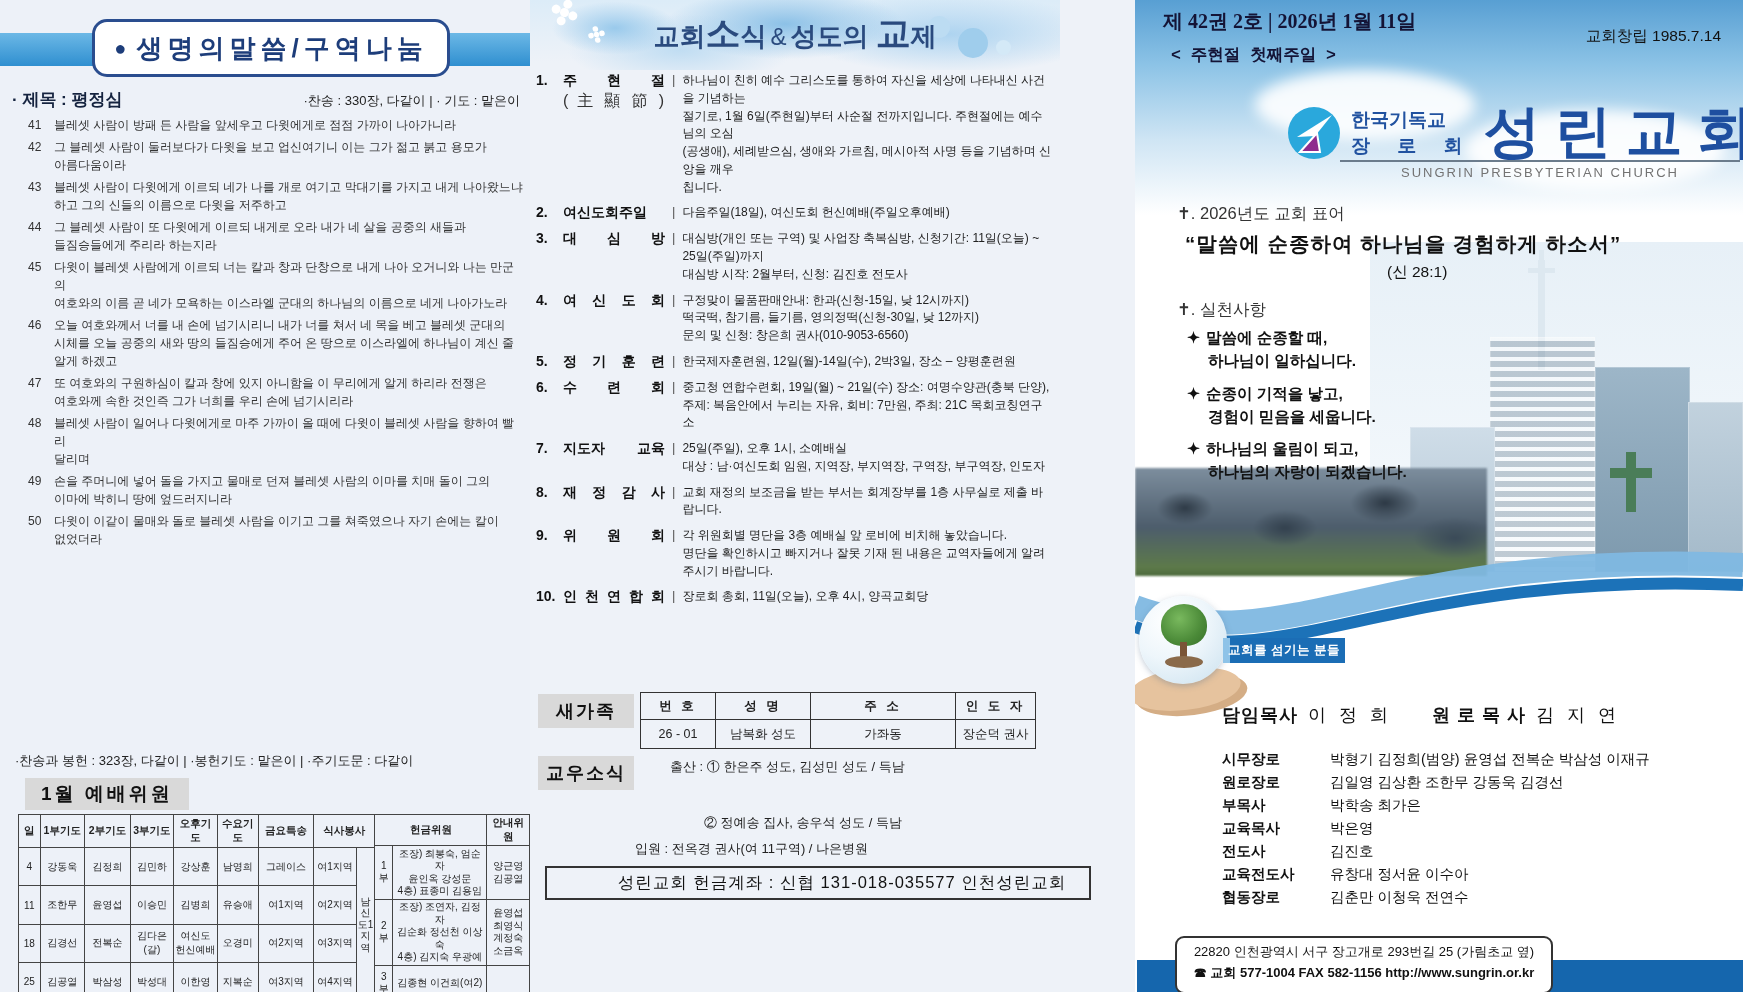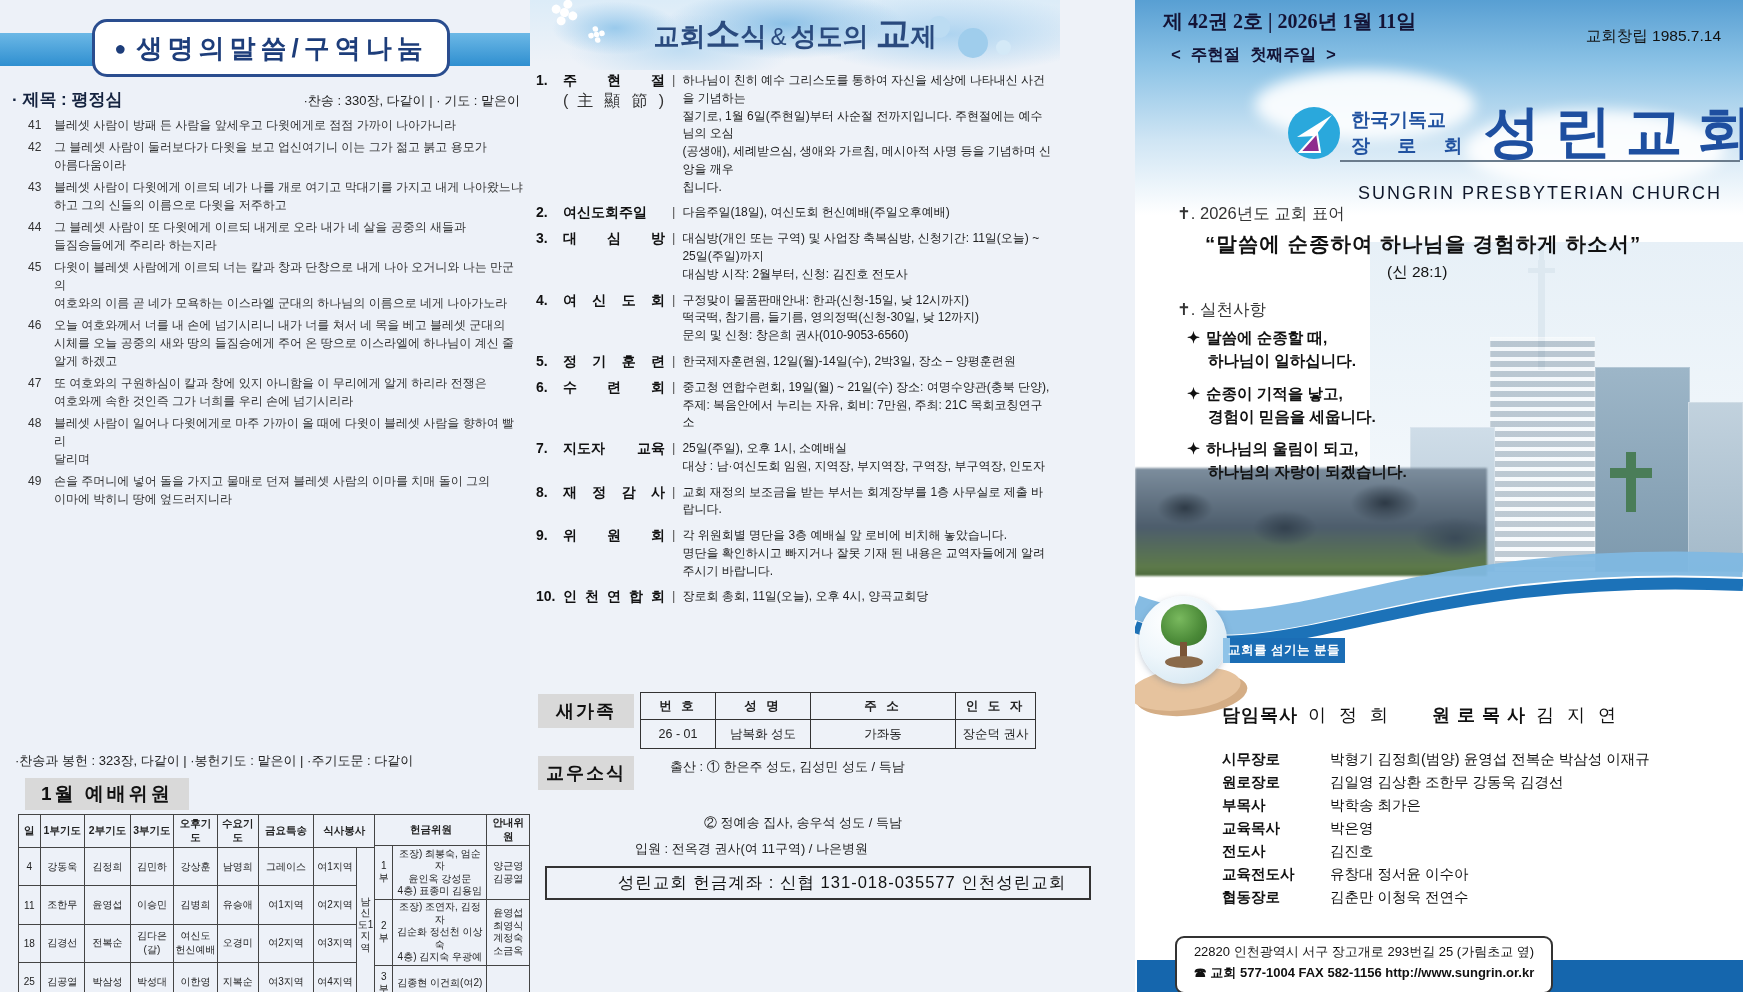--- a/index.html
+++ b/index.html
@@ -82,24 +82,24 @@
   .cloud{position:absolute;background:rgba(255,255,255,.9);border-radius:50%;filter:blur(7px);}
   .r-issue{position:absolute;left:28px;top:8px;font-family:"Liberation Serif",serif;font-weight:700;
            font-size:20px;color:#141436;}
   .r-sub{position:absolute;left:36px;top:44px;font-family:Liberation Mono, monospace;font-weight:700;
          font-size:16.5px;color:#141436;}
   .r-founded{position:absolute;right:22px;top:26px;font-size:15.5px;color:#111;}
   .logo-row{position:absolute;left:152px;top:94px;display:flex;align-items:center;}
   .denom{margin-left:10px;color:#2152a0;font-weight:800;font-size:19px;line-height:1.35;white-space:nowrap;}
   .denom .d2{letter-spacing:11px;}
   .cname{margin-left:10px;font-size:57px;font-weight:900;color:#1e4fa0;letter-spacing:14px;white-space:nowrap;}
-  .ceng{position:absolute;left:205px;top:160px;width:400px;border-top:2px solid #6b7c8c;padding-top:21px;
-        text-align:center;font-size:18px;color:#0f172a;letter-spacing:2px;}
+  .ceng{position:absolute;left:205px;top:160px;width:400px;border-top:2px solid #6b7c8c;padding-top:3px;
+        text-align:center;font-size:13px;color:#737373;letter-spacing:2px;}
   .motto-title{position:absolute;left:42px;top:203px;font-size:16.5px;color:#333;}
-  .motto{position:absolute;left:50px;top:230px;font-size:20.5px;font-weight:800;color:#111;letter-spacing:1px;margin-left:20px;}
+  .motto{position:absolute;left:50px;top:230px;font-size:20.5px;font-weight:800;color:#111;letter-spacing:1px;}
   .motto-ref{position:absolute;left:252px;top:262px;font-size:15.5px;color:#111;}
   .practice-title{position:absolute;left:42px;top:299px;font-size:16.5px;color:#333;}
   .practices{position:absolute;left:52px;top:326px;}
   .practice{margin-bottom:9px;font-size:15.5px;font-weight:800;color:#111;line-height:1.5;}
   .practice .b{margin-right:6px;}
   .practice .l2{margin-left:21px;}
   
   .building{position:absolute;left:235px;top:242px;width:373px;height:330px;overflow:hidden;
             background:linear-gradient(180deg,#e7f0f7 0%,#f6fafd 100%);}
   .bld{position:absolute;background:linear-gradient(180deg,#b9cdda,#93aebf);
@@ -197,20 +197,25 @@
         </div>
       <div class="verse">
           <span class="vn">48</span>
           <span class="vt">블레셋 사람이 일어나 다윗에게로 마주 가까이 올 때에 다윗이 블레셋 사람을 향하여 빨리
 달리며</span>
         </div>
       <div class="verse">
           <span class="vn">49</span>
           <span class="vt">손을 주머니에 넣어 돌을 가지고 물매로 던져 블레셋 사람의 이마를 치매 돌이 그의
 이마에 박히니 땅에 엎드러지니라</span>
+        </div>
+      <div class="verse">
+          <span class="vn">50</span>
+          <span class="vt">다윗이 이같이 물매와 돌로 블레셋 사람을 이기고 그를 쳐죽였으나 자기 손에는 칼이
+없었더라</span>
         </div>
     </div>
 
     <div class="l-closing">·찬송과 봉헌 : 323장, 다같이 | ·봉헌기도 : 맡은이 | ·주기도문 : 다같이</div>
     <div class="w-title">1월 예배위원</div>
 
     <div class="w-tables">
       <table class="wt wtA">
         <colgroup>
             <col style="width:22px">

